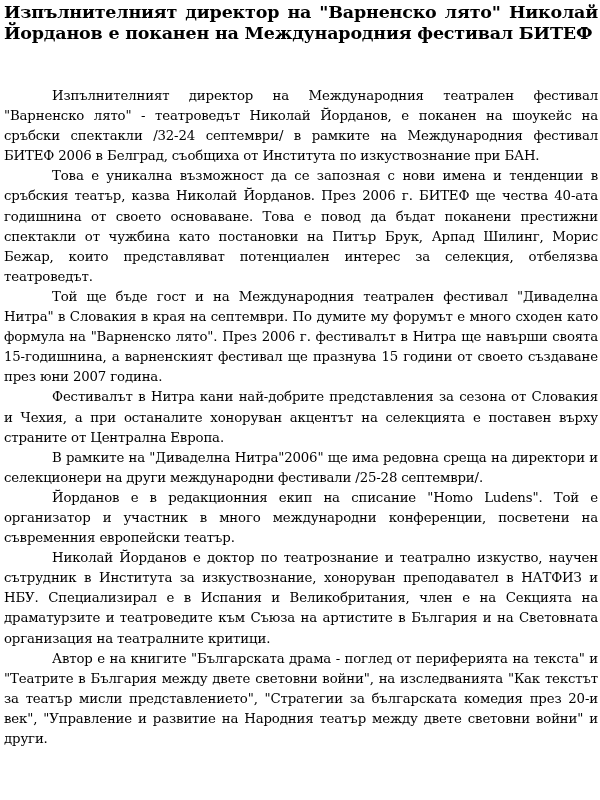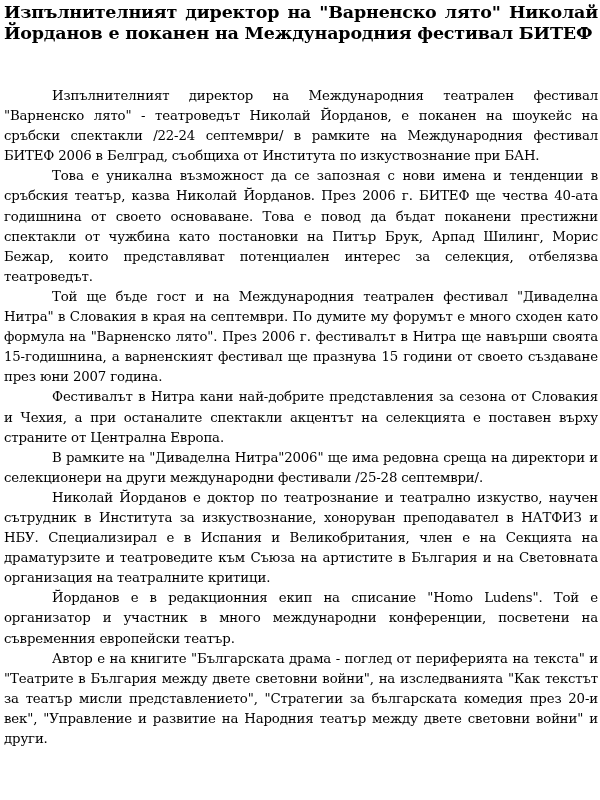--- a/index.html
+++ b/index.html
@@ -27,22 +27,22 @@
     margin: 0;
     letter-spacing: -0.15px;
   }
 </style>
 </head>
 <body>
 
 <div class="page">
   <h1 class="title">Изпълнителният директор на "Варненско лято" Николай Йорданов е поканен на Международния фестивал БИТЕФ</h1>
   <div class="body-text">
-    <p class="para">Изпълнителният директор на Международния театрален фестивал "Варненско лято" - театроведът Николай Йорданов, е поканен на шоукейс на сръбски спектакли /22-24 септември/ в рамките на Международния фестивал БИТЕФ 2006 в Белград, съобщиха от Института по изкуствознание при БАН.</p>
+    <p class="para">Изпълнителният директор на Международния театрален фестивал "Варненско лято" - театроведът Николай Йорданов, е поканен на шоукейс на сръбски спектакли /32-24 септември/ в рамките на Международния фестивал БИТЕФ 2006 в Белград, съобщиха от Института по изкуствознание при БАН.</p>
     <p class="para">Това е уникална възможност да се запозная с нови имена и тенденции в сръбския театър, казва Николай Йорданов. През 2006 г. БИТЕФ ще чества 40-ата годишнина от своето основаване. Това е повод да бъдат поканени престижни спектакли от чужбина като постановки на Питър Брук, Арпад Шилинг, Морис Бежар, които представляват потенциален интерес за селекция, отбелязва театроведът.</p>
     <p class="para">Той ще бъде гост и на Международния театрален фестивал "Диваделна Нитра" в Словакия в края на септември. По думите му форумът е много сходен като формула на "Варненско лято". През 2006 г. фестивалът в Нитра ще навърши своята 15-годишнина, а варненският фестивал ще празнува 15 години от своето създаване през юни 2007 година.</p>
-    <p class="para">Фестивалът в Нитра кани най-добрите представления за сезона от Словакия и Чехия, а при останалите спектакли акцентът на селекцията е поставен върху страните от Централна Европа.</p>
+    <p class="para">Фестивалът в Нитра кани най-добрите представления за сезона от Словакия и Чехия, а при останалите хоноруван акцентът на селекцията е поставен върху страните от Централна Европа.</p>
     <p class="para">В рамките на "Диваделна Нитра"2006" ще има редовна среща на директори и селекционери на други международни фестивали /25-28 септември/.</p>
+    <p class="para">Йорданов е в редакционния екип на списание "Homo Ludens". Той е организатор и участник в много международни конференции, посветени на съвременния европейски театър.</p>
     <p class="para">Николай Йорданов е доктор по театрознание и театрално изкуство, научен сътрудник в Института за изкуствознание, хоноруван преподавател в НАТФИЗ и НБУ. Специализирал е в Испания и Великобритания, член е на Секцията на драматурзите и театроведите към Съюза на артистите в България и на Световната организация на театралните критици.</p>
-    <p class="para">Йорданов е в редакционния екип на списание "Homo Ludens". Той е организатор и участник в много международни конференции, посветени на съвременния европейски театър.</p>
     <p class="para">Автор е на книгите "Българската драма - поглед от периферията на текста" и "Театрите в България между двете световни войни", на изследванията "Как текстът за театър мисли представлението", "Стратегии за българската комедия през 20-и век", "Управление и развитие на Народния театър между двете световни войни" и други.</p>
   </div>
 </div>
 
 </body></html>

